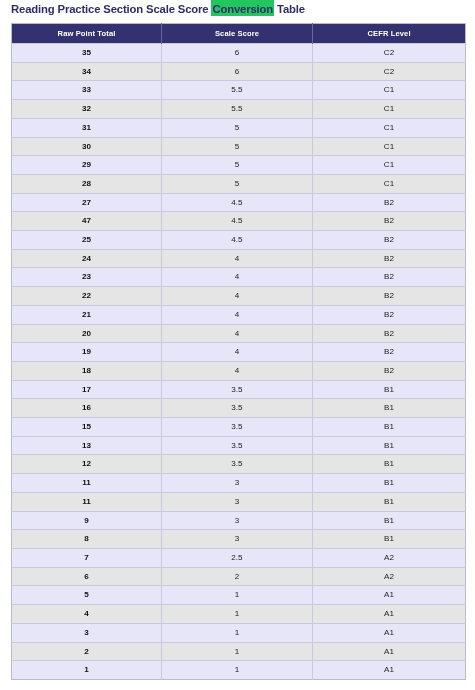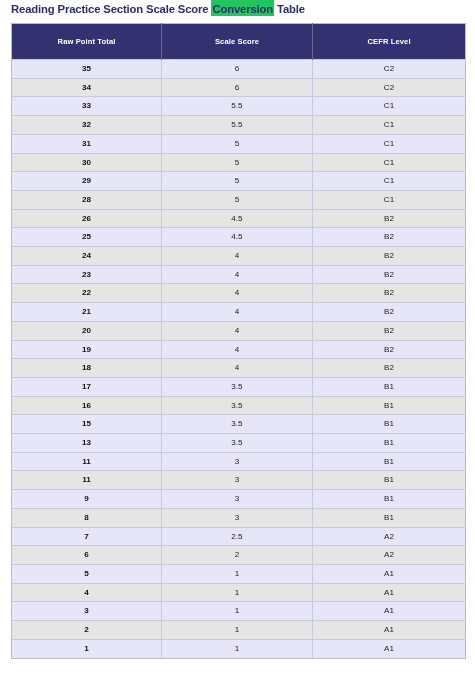--- a/index.html
+++ b/index.html
@@ -62,21 +62,21 @@
   thead th {
     background: #33316f;
     color: #ffffff;
     font-size: 7.6px;
     font-weight: bold;
     letter-spacing: 0.1px;
     height: 19px;
     text-align: center;
     vertical-align: middle;
     border-right: 1px solid #6a688f;
-    padding: 8px;
+    padding: 0;
   }
   thead th:last-child { border-right: none; }
 
   tbody td {
     height: 17.7px;
     font-size: 8.1px;
     text-align: center;
     vertical-align: middle;
     color: #1d1d1d;
     border-top: 1px solid #c9c9dd;
@@ -147,22 +147,27 @@
           <tr class="odd">
             <td class="raw">29</td>
             <td>5</td>
             <td>C1</td>
           </tr>
           <tr class="even">
             <td class="raw">28</td>
             <td>5</td>
             <td>C1</td>
           </tr>
-          <tr class="even">
-            <td class="raw">26</td>
+          <tr class="odd">
+            <td class="raw">27</td>
+            <td>4.5</td>
+            <td>B2</td>
+          </tr>
+          <tr class="even">
+            <td class="raw">47</td>
             <td>4.5</td>
             <td>B2</td>
           </tr>
           <tr class="odd">
             <td class="raw">25</td>
             <td>4.5</td>
             <td>B2</td>
           </tr>
           <tr class="even">
             <td class="raw">24</td>
@@ -209,20 +214,25 @@
             <td>3.5</td>
             <td>B1</td>
           </tr>
           <tr class="odd">
             <td class="raw">15</td>
             <td>3.5</td>
             <td>B1</td>
           </tr>
           <tr class="odd">
             <td class="raw">13</td>
+            <td>3.5</td>
+            <td>B1</td>
+          </tr>
+          <tr class="even">
+            <td class="raw">12</td>
             <td>3.5</td>
             <td>B1</td>
           </tr>
           <tr class="odd">
             <td class="raw">11</td>
             <td>3</td>
             <td>B1</td>
           </tr>
           <tr class="even">
             <td class="raw">11</td>

